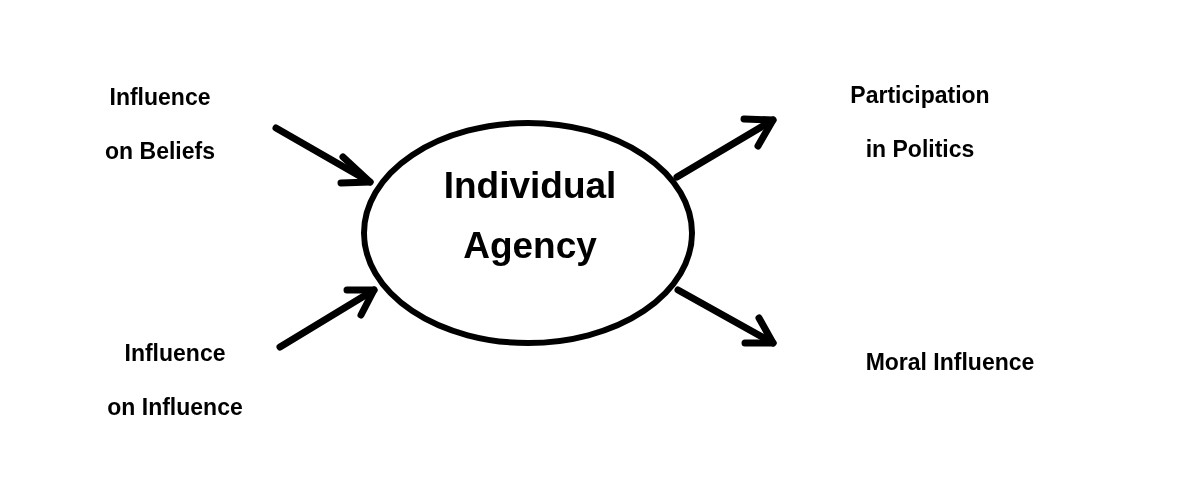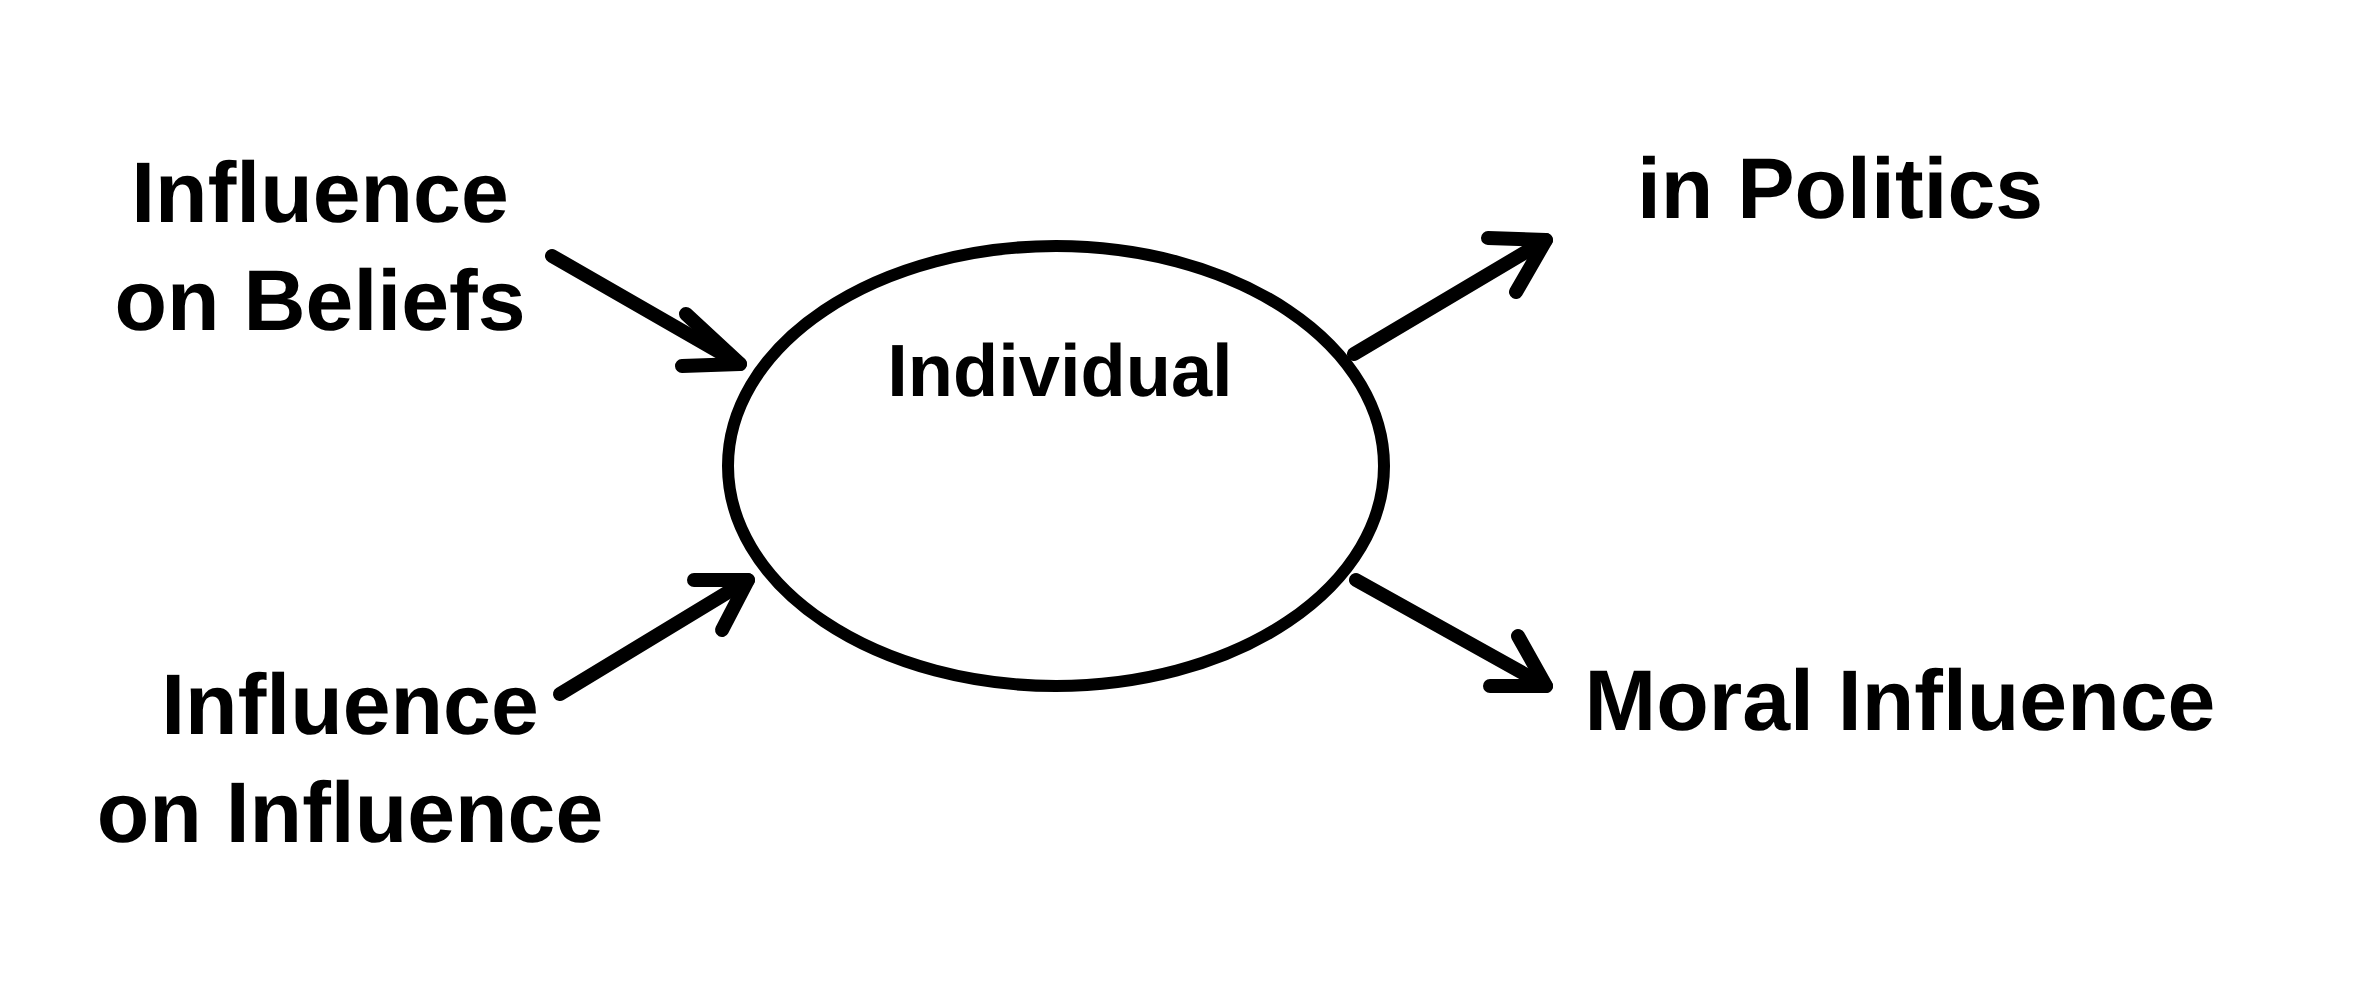--- a/index.html
+++ b/index.html
@@ -1,23 +1,23 @@
 <!DOCTYPE html>
 <html><head>
   <meta charset="utf-8">
   <style>
     html, body { margin: 0; padding: 0; background: #ffffff; }
     body { width: 1190px; height: 503px; position: relative; overflow: hidden; font-family: "Liberation Sans", sans-serif; }
     svg { position: absolute; left: 0; top: 0; }
-    .label { position: absolute; font-family: "Liberation Sans", sans-serif; font-weight: bold; font-size: 43px; line-height: 54px; color: #000; text-align: center; white-space: nowrap; }
+    .label { position: absolute; font-family: "Liberation Sans", sans-serif; font-weight: bold; font-size: 23px; line-height: 54px; color: #000; text-align: center; white-space: nowrap; }
     .label span { display: block; }
     #lbl-tl { left: 40px; top: 70px; width: 240px; }
     #lbl-bl { left: 30px; top: 326px; width: 290px; }
     #lbl-tr { left: 780px; top: 68px; width: 280px; }
-    #lbl-br { left: 780px; top: 324px; width: 340px; }
+    #lbl-br { left: 780px; top: 335px; width: 340px; }
     #lbl-center { left: 400px; top: 156px; width: 260px; font-size: 37px; line-height: 60px; }
   </style>
 </head>
 <body>
 
 <svg width="1190" height="503" viewBox="0 0 1190 503">
   <ellipse cx="528" cy="233" rx="164" ry="110" fill="none" stroke="#000" stroke-width="6"></ellipse>
   <g stroke="#000" stroke-width="7" stroke-linecap="round" stroke-linejoin="round" fill="none">
     <g>
       <line x1="276" y1="128" x2="370" y2="182"></line>
@@ -43,21 +43,23 @@
   <span>on Beliefs</span>
 </div>
 
 <div class="label" id="lbl-bl">
   <span>Influence</span>
   <span>on Influence</span>
 </div>
 
 <div class="label" id="lbl-center">
   <span>Individual</span>
+  <span>Agency</span>
 </div>
 
 <div class="label" id="lbl-tr">
+  <span>Participation</span>
   <span>in Politics</span>
 </div>
 
 <div class="label" id="lbl-br">
   <span>Moral Influence</span>
 </div>
 
 </body></html>

